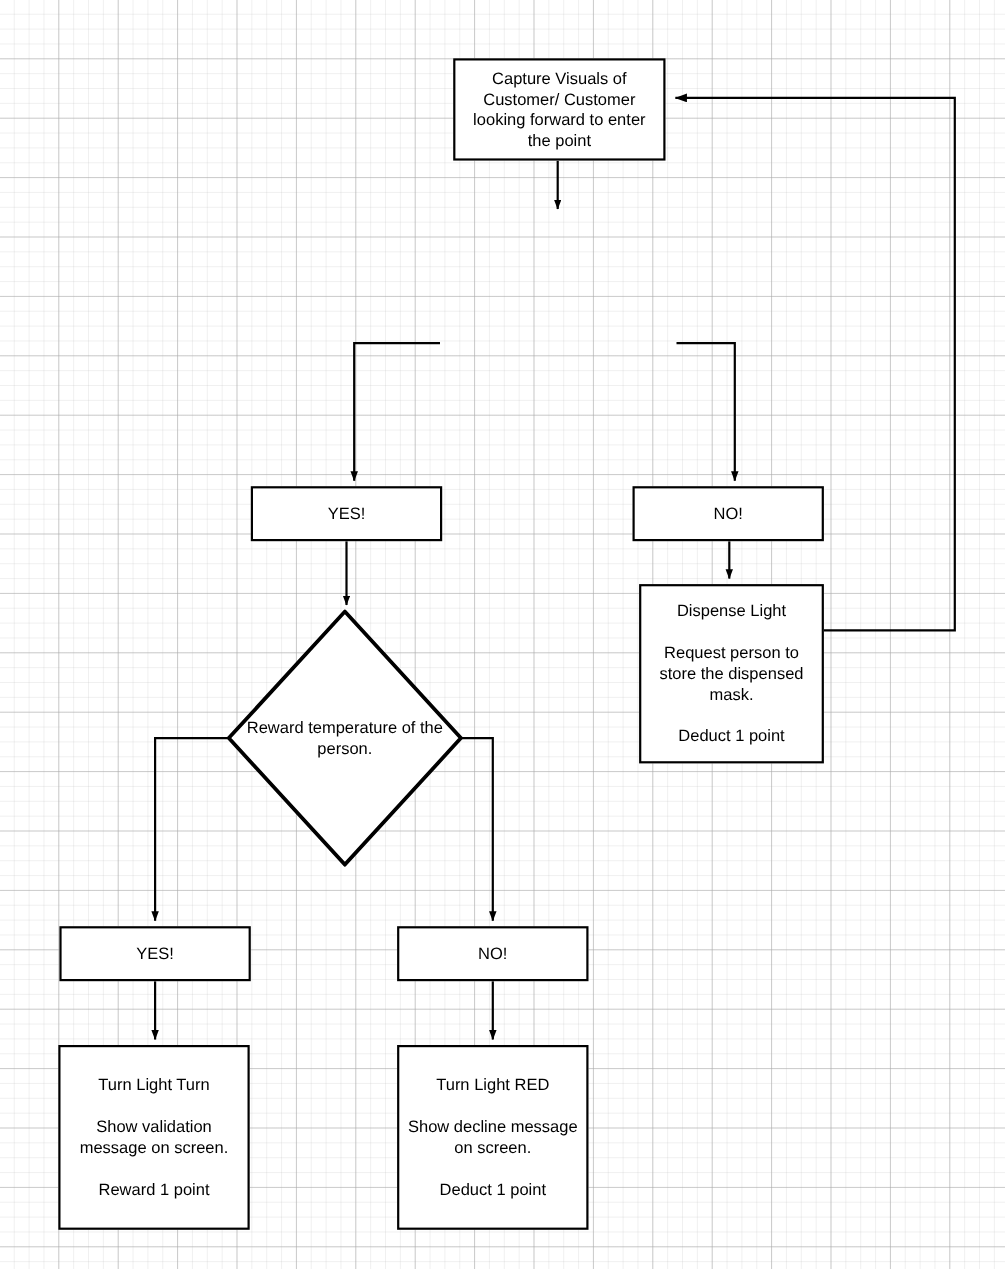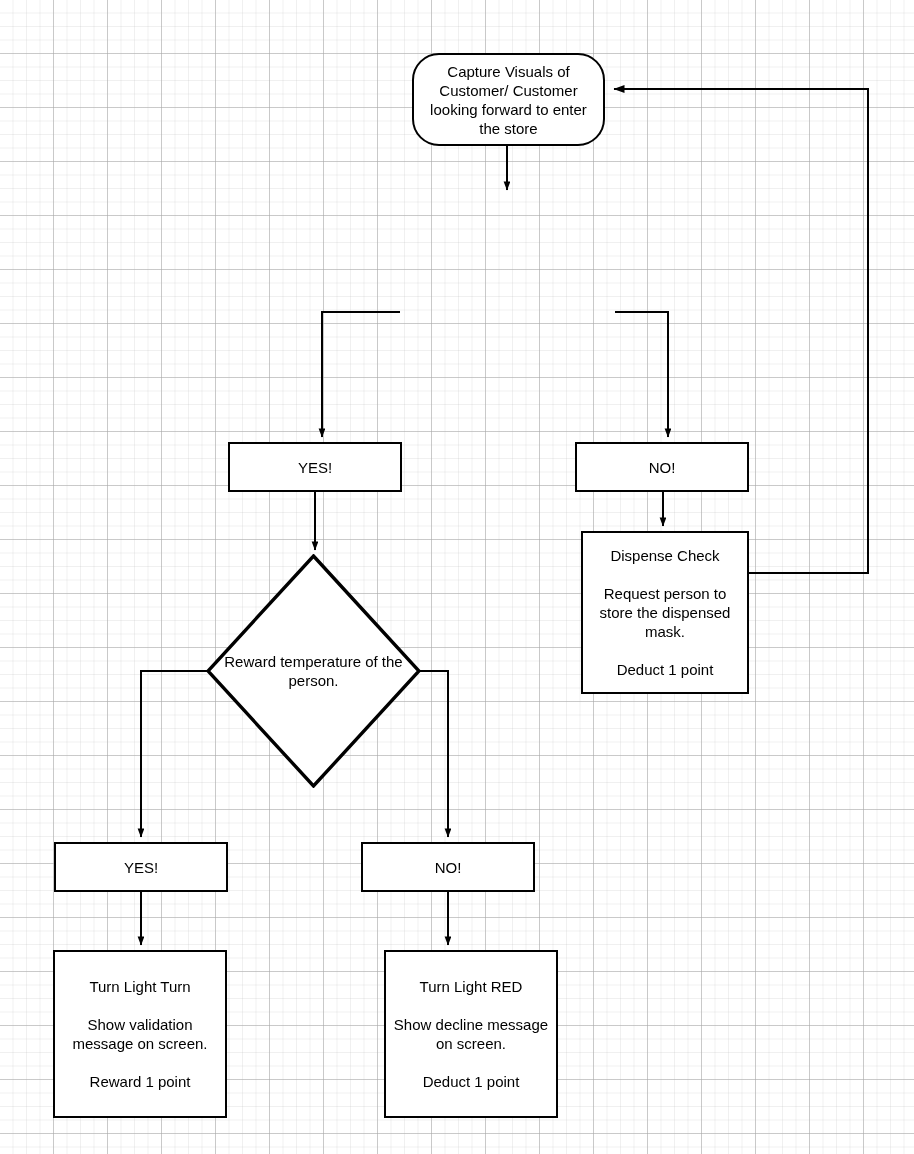--- a/index.html
+++ b/index.html
@@ -112,45 +112,45 @@
 
     <path d="M207,671 L141,671 L141,837" stroke="#000000" stroke-width="2" fill="none" marker-end="url(#arrow)"></path>
 
     <path d="M420,671 L448,671 L448,837" stroke="#000000" stroke-width="2" fill="none" marker-end="url(#arrow)"></path>
 
     <path d="M141,892 L141,945" stroke="#000000" stroke-width="2" fill="none" marker-end="url(#arrow)"></path>
 
     <path d="M448,892 L448,945" stroke="#000000" stroke-width="2" fill="none" marker-end="url(#arrow)"></path>
   </svg>
 
-  <div class="node process" style="left:412px; top:53px; width:193px; height:93px;border-radius:27px;">
+  <div class="node process" style="left:412px; top:53px; width:193px; height:93px;">
     <div class="lines">
         <span class="line">Capture Visuals of</span>
         <span class="line">Customer/ Customer</span>
         <span class="line">looking forward  to enter</span>
-        <span class="line">the store</span>
+        <span class="line">the point</span>
       </div>
   </div>
 
 
   <div class="node process" style="left:228px; top:442px; width:174px; height:50px;">
     <div class="lines">
         <span class="line">YES!</span>
       </div>
   </div>
 
   <div class="node process" style="left:575px; top:442px; width:174px; height:50px;">
     <div class="lines">
         <span class="line">NO!</span>
       </div>
   </div>
 
   <div class="node process" style="left:581px; top:531px; width:168px; height:163px;">
     <div class="lines">
-        <span class="line">Dispense Check</span>
+        <span class="line">Dispense Light</span>
         <span class="line blank"></span>
         <span class="line">Request person to</span>
         <span class="line">store the dispensed</span>
         <span class="line">mask.</span>
         <span class="line blank"></span>
         <span class="line">Deduct 1 point</span>
       </div>
   </div>
 
   <div class="node decision" style="left:206px; top:554px; width:215px; height:234px;">
@@ -179,21 +179,21 @@
     <div class="lines">
         <span class="line">Turn Light Turn</span>
         <span class="line blank"></span>
         <span class="line">Show validation</span>
         <span class="line">message on screen.</span>
         <span class="line blank"></span>
         <span class="line">Reward 1 point</span>
       </div>
   </div>
 
-  <div class="node process" style="left:361px; top:950px; width:174px; height:168px;margin-left:23px;">
+  <div class="node process" style="left:361px; top:950px; width:174px; height:168px;">
     <div class="lines">
         <span class="line">Turn Light RED</span>
         <span class="line blank"></span>
         <span class="line">Show decline message</span>
         <span class="line">on screen.</span>
         <span class="line blank"></span>
         <span class="line">Deduct 1 point</span>
       </div>
   </div>
 

